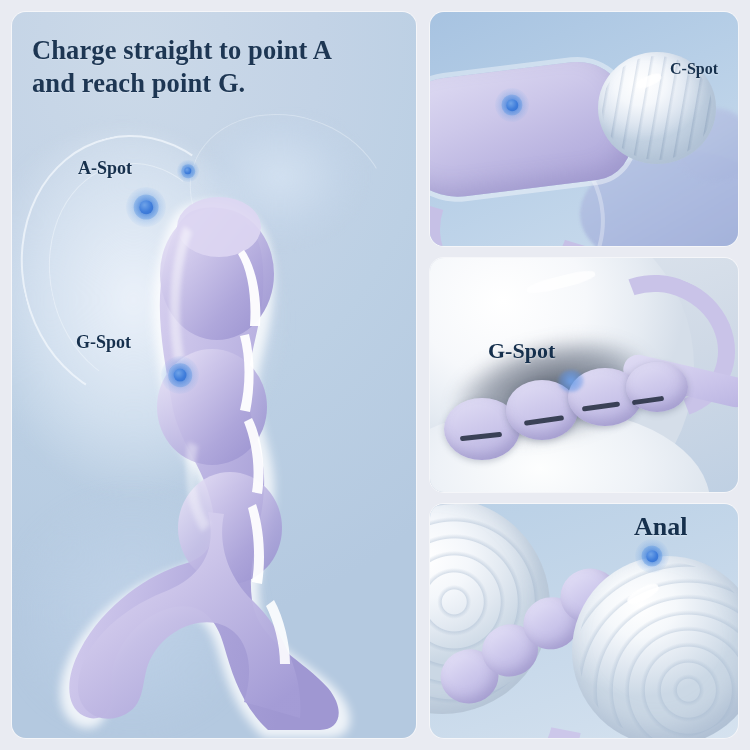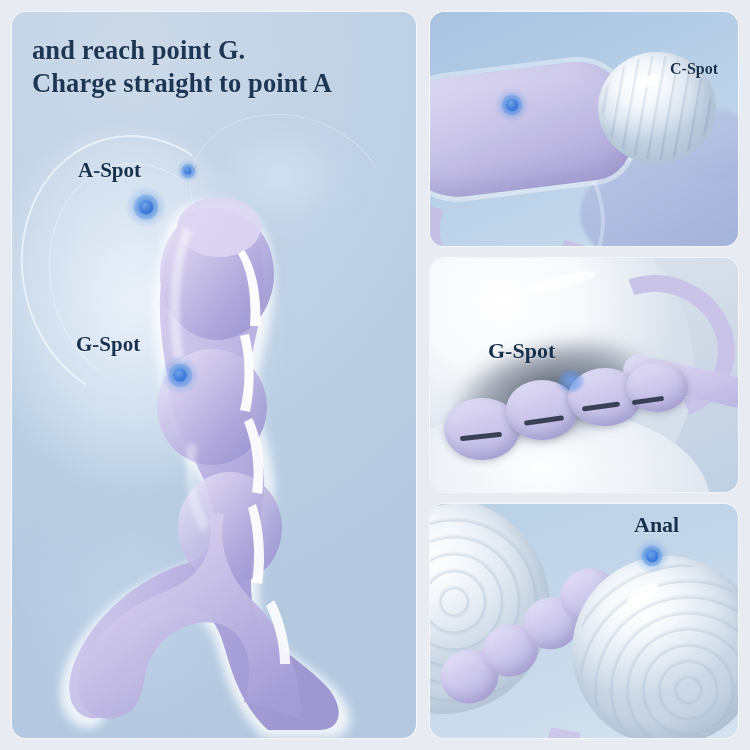--- a/index.html
+++ b/index.html
@@ -90,21 +90,21 @@
   }
   #headline {
     left: 20px; top: 22px;
     width: 380px;
     font-size: 26.5px;
   }
   .spot-label {
     position: absolute;
     color: #16304d;
     font-weight: 700;
-    font-size: 21px;
+    font-size: 18px;
     text-shadow: 0 1px 2px rgba(255,255,255,0.45);
     white-space: nowrap;
   }
 
   
   .dot {
     position: absolute;
     border-radius: 50%;
     transform: translate(-50%, -50%);
   }
@@ -385,22 +385,22 @@
       <path d="M237 322 C243 346 243 376 238 400 L228 398 C234 374 234 346 228 324 Z" fill="#ffffff" opacity="0.95"></path>
       <path d="M240 406 C250 426 254 456 250 482 L240 480 C244 456 240 430 232 410 Z" fill="#ffffff" opacity="0.93"></path>
       <path d="M244 492 C252 516 254 546 250 572 L240 570 C244 546 242 518 236 496 Z" fill="#ffffff" opacity="0.93"></path>
       <path d="M262 588 C272 606 278 632 278 652 L268 652 C268 632 262 610 254 594 Z" fill="#ffffff" opacity="0.88"></path>
 
       <path d="M172 214 C158 250 154 300 162 348 L172 346 C164 300 168 252 180 220 Z" fill="#ffffff" opacity="0.45" filter="url(#blurSm)"></path>
       <path d="M176 430 C170 466 176 498 190 520 L198 512 C184 492 180 464 186 434 Z" fill="#ffffff" opacity="0.35" filter="url(#blurSm)"></path>
     </svg>
 
     <div class="hl" id="headline">
+      <div>Charge straight to point A</div>
       <div>and reach point G.</div>
-      <div>Charge straight to point A</div>
     </div>
 
     <div class="spot-label" style="left:66px; top:146px;">A-Spot</div>
     <div class="spot-label" style="left:64px; top:320px;">G-Spot</div>
 
     <div class="dot" style="left:176px; top:159px; width:22px; height:22px;">
       <span class="halo2"></span>
       <span class="halo1"></span>
       <span class="core"></span>
     </div>
@@ -464,21 +464,21 @@
       <div class="a-hook"></div>
       <div class="a-beads">
         <div class="a-bead" style="left:0px; top:36px; width:58px; height:54px;"></div>
         <div class="a-bead" style="left:46px; top:20px; width:56px; height:52px;"></div>
         <div class="a-bead" style="left:92px; top:2px; width:56px; height:52px;"></div>
         <div class="a-bead" style="left:134px; top:-18px; width:58px; height:54px;"></div>
       </div>
       <div class="a-ball-big"></div>
       <div class="hl-streak" style="left:196px; top:84px; width:34px; height:12px; transform:rotate(-28deg); opacity:.95;"></div>
     </div>
-    <div class="spot-label" style="left:204px; top:8px; font-size:22px;">Anal</div>
+    <div class="spot-label" style="left:204px; top:8px; font-size:26px;">Anal</div>
     <div class="dot" style="left:222px; top:52px; width:34px; height:34px;">
       <span class="halo2"></span>
       <span class="halo1"></span>
       <span class="core"></span>
     </div>
   </div>
 
 </div>
 
 </body></html>

